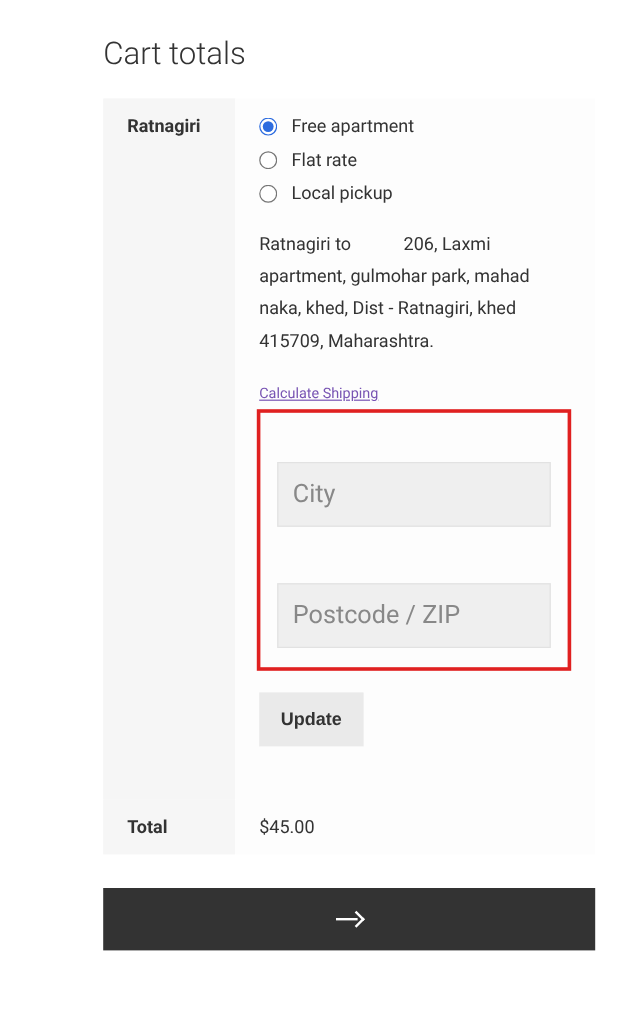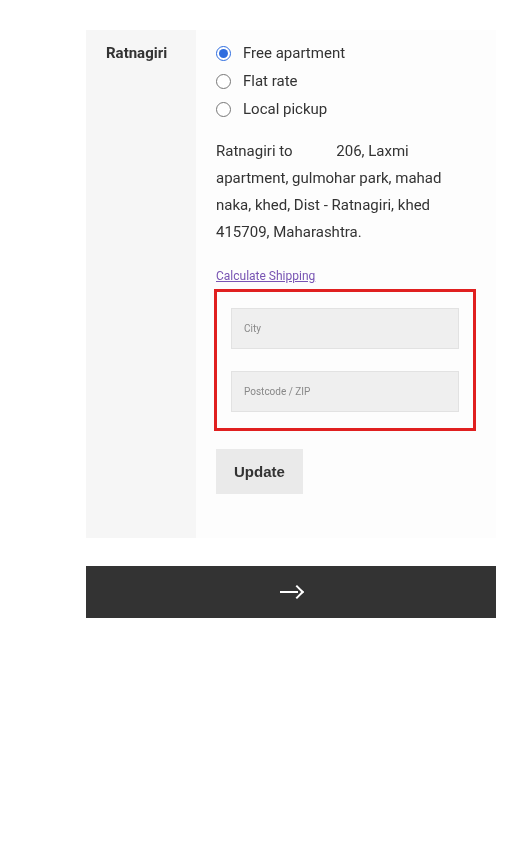--- a/index.html
+++ b/index.html
@@ -81,24 +81,25 @@
     .highlight-box {
       border: 3px solid #e02020;
       padding: 16px 14px 16px 14px;
       margin: 0 0 14px -2px;
     }
     .input-field {
       width: 100%;
       background: #efefef;
       border: 1px solid #e2e2e2;
       padding: 14px 12px;
-      font-size: 10px;
+      font-size: 21px;
       color: #7f1d1d;
       outline: none;
       font-family: inherit;
+      margin-top: 25px;
     }
     .input-field::placeholder {
       color: #888;
     }
     .input-field + .input-field-wrap,
     .input-spacer {
       height: 22px;
     }
     .btn-update {
       background: #eaeaea;
@@ -150,20 +151,21 @@
       height: 8px;
       border-top: 2px solid #fff;
       border-right: 2px solid #fff;
       transform: rotate(45deg);
     }
   </style>
 </head>
 <body>
 
 <div class="container">
+  <h2 class="cart-title">Cart totals</h2>
 
   <table class="cart-totals">
     <tbody>
       <tr>
         <th>Ratnagiri</th>
         <td>
           <ul class="shipping-options">
             <li>
               <input type="radio" name="ship" checked="" style="">
               <span>Free apartment</span>
@@ -186,19 +188,23 @@
 
           <div class="highlight-box">
             <input type="text" class="input-field" placeholder="City" style="">
             <div class="input-spacer"></div>
             <input type="text" class="input-field" placeholder="Postcode / ZIP" style="">
           </div>
 
           <button class="btn-update">Update</button>
         </td>
       </tr>
+      <tr>
+        <th>Total</th>
+        <td>$45.00</td>
+      </tr>
     </tbody>
   </table>
 
   <button class="btn-checkout">
     <span class="arrow-icon"></span>
   </button>
 </div>
 
 </body></html>

